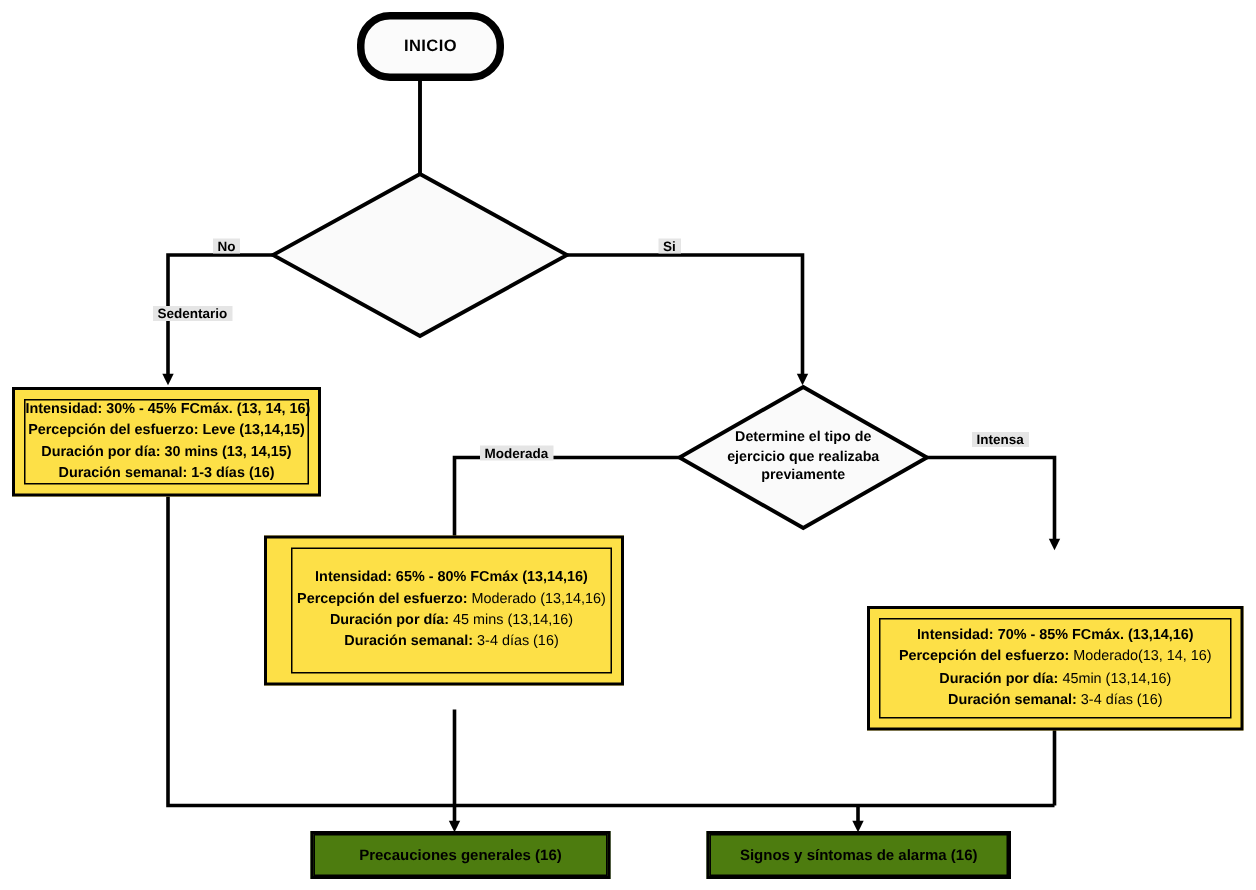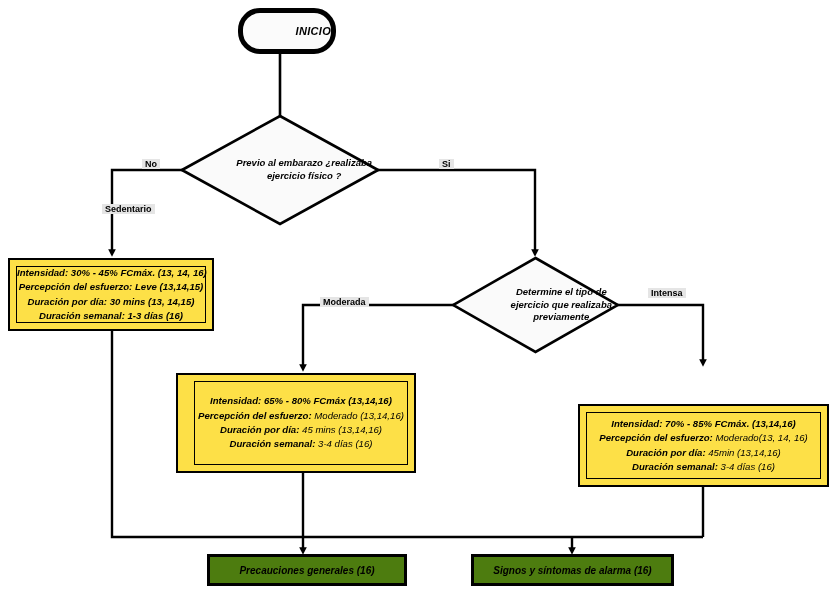--- a/index.html
+++ b/index.html
@@ -20,24 +20,23 @@
     left: 0; top: 0;
     width: 837px; height: 593px;
     pointer-events: none;
   }
   
   .node {
     position: absolute;
     box-sizing: border-box;
     display: flex;
     align-items: center;
-    justify-content: flex-end;
+    justify-content: center;
     text-align: center;
     color: #000;
-    font-style: italic;
   }
   .terminator {
     border: 5px solid #000;
     border-radius: 22px;
     background: #fbfbfb;
     font-size: 11px;
     font-weight: 700;
     letter-spacing: .3px;
   }
   .decision {
@@ -133,24 +132,20 @@
   </svg>
 
   <div class="node terminator" style="left:238px; top:8px; width:98px; height:46px;">
     <span>INICIO</span>
   </div>
 
   <div class="node decision" style="left:180px; top:114px; width:200px; height:112px;">
     <svg class="dshape" viewBox="0 0 200 112" preserveAspectRatio="none" xmlns="http://www.w3.org/2000/svg">
       <polygon points="100,2 198,56 100,110 2,56" fill="#fafafa" stroke="#000" stroke-width="2.6"></polygon>
     </svg>
-    <div class="dlabel">
-      <div>Previo al embarazo ¿realizaba</div>
-      <div>ejercicio físico ?</div>
-    </div>
   </div>
 
   <div class="node decision" style="left:451px; top:256px; width:169px; height:98px;">
     <svg class="dshape" viewBox="0 0 169 98" preserveAspectRatio="none" xmlns="http://www.w3.org/2000/svg">
       <polygon points="84.5,2 167,49 84.5,96 2,49" fill="#fafafa" stroke="#000" stroke-width="2.6"></polygon>
     </svg>
     <div class="dlabel">
       <div>Determine el tipo de</div>
       <div>ejercicio que realizaba</div>
       <div>previamente</div>
@@ -161,21 +156,21 @@
     <div class="inner">
       <div class="lines">
         <div><span class="lead">Intensidad:</span><span class="lead"> 30% - 45%  FCmáx. (13, 14, 16)</span></div>
         <div><span class="lead">Percepción del esfuerzo:</span><span class="lead"> Leve (13,14,15)</span></div>
         <div><span class="lead">Duración por día:</span><span class="lead"> 30 mins (13, 14,15)</span></div>
         <div><span class="lead">Duración semanal:</span><span class="lead"> 1-3 días (16)</span></div>
       </div>
     </div>
   </div>
 
-  <div class="node process" style="left:176px; top:373px; width:240px; height:100px;padding-left:16px;">
+  <div class="node process" style="left:176px; top:357px; width:240px; height:100px;padding-left:16px;">
     <div class="inner">
       <div class="lines">
         <div><span class="lead">Intensidad:</span><span class="lead"> 65% - 80%  FCmáx (13,14,16)</span></div>
         <div><span class="lead">Percepción del esfuerzo:</span><span> Moderado (13,14,16)</span></div>
         <div><span class="lead">Duración por día:</span><span> 45 mins (13,14,16)</span></div>
         <div><span class="lead">Duración semanal:</span><span> 3-4 días (16)</span></div>
       </div>
     </div>
   </div>
 

